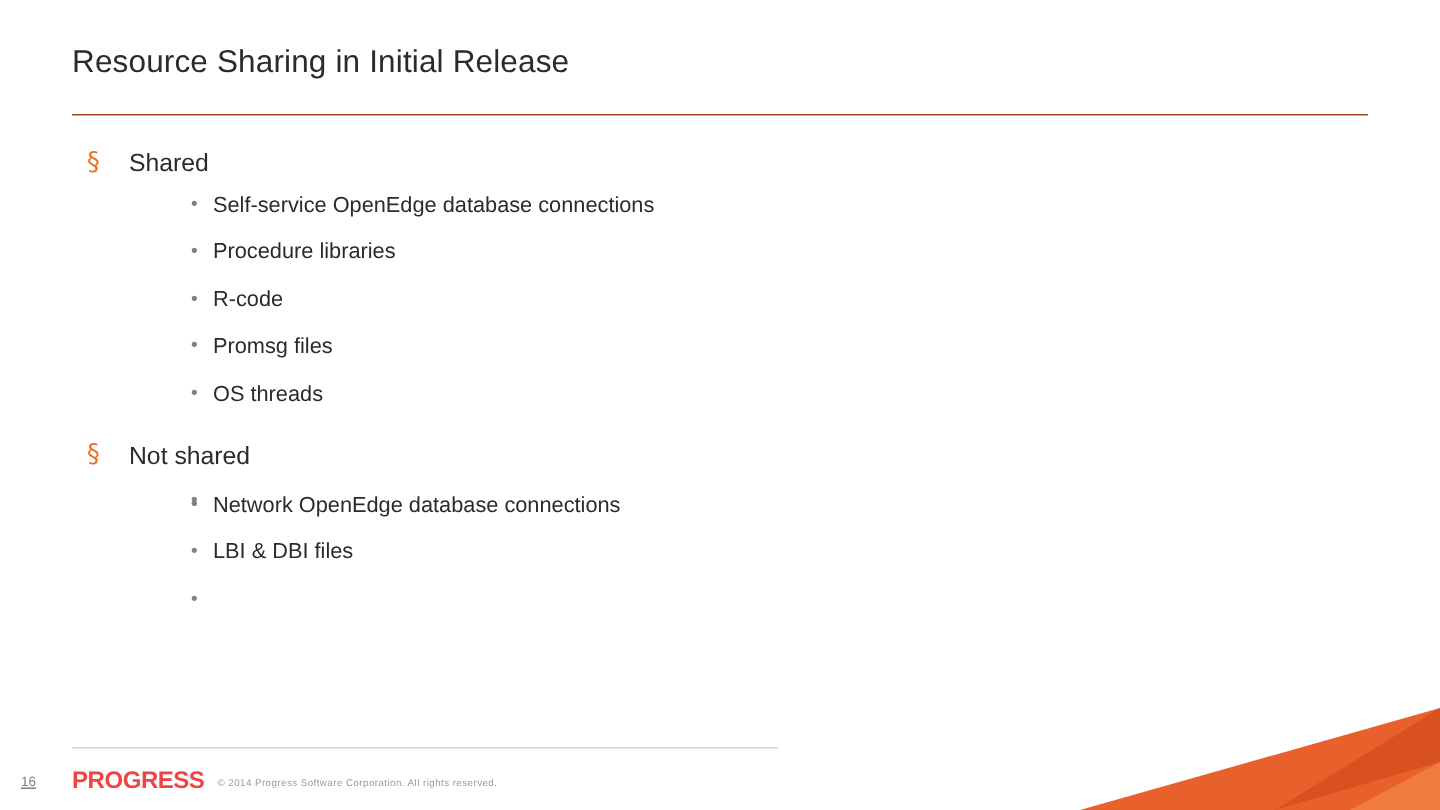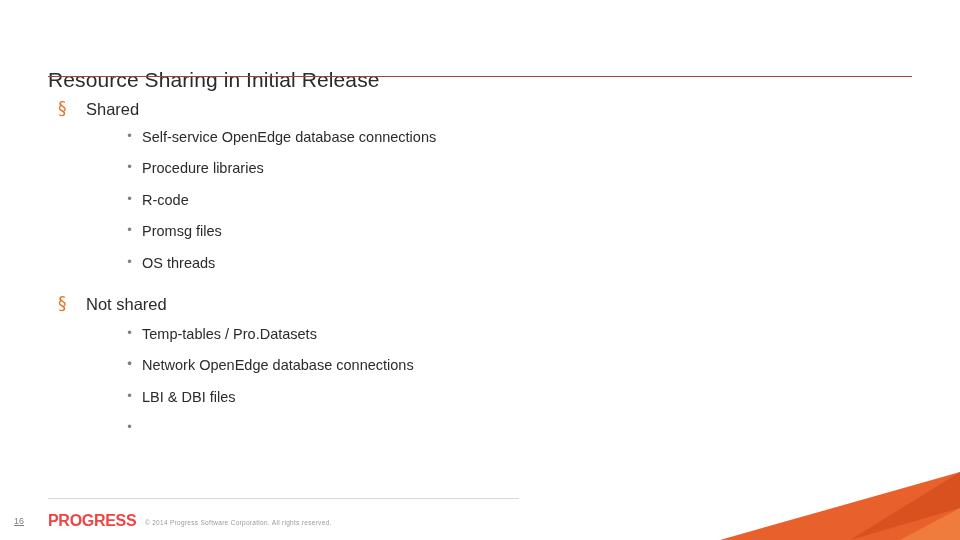--- a/index.html
+++ b/index.html
@@ -21,21 +21,20 @@
     overflow: hidden;
   }
   .title {
     position: absolute;
     left: 48px;
     top: 30px;
     font-size: 21px;
     color: #2b2b2b;
     font-weight: normal;
     letter-spacing: 0.1px;
-    margin-top: 38px;
   }
   .title-rule {
     position: absolute;
     left: 48px;
     top: 76px;
     width: 864px;
     height: 1px;
     background: #9e4a26;
   }
   .content {
@@ -166,21 +165,20 @@
       </div>
     </div>
 
     <div class="group group2">
       <div class="l1">
         <span class="bullet">§</span>
         <span>Not shared</span>
       </div>
       <div class="l2">
         <span class="bullet">•</span>
-        <span>Temp-tables / Pro.Datasets</span>
       </div>
       <div class="l2">
         <span class="bullet">•</span>
       </div>
       <div class="l2">
         <span class="bullet">•</span>
         <span>Network OpenEdge database connections</span>
       </div>
       <div class="l2">
         <span class="bullet">•</span>

